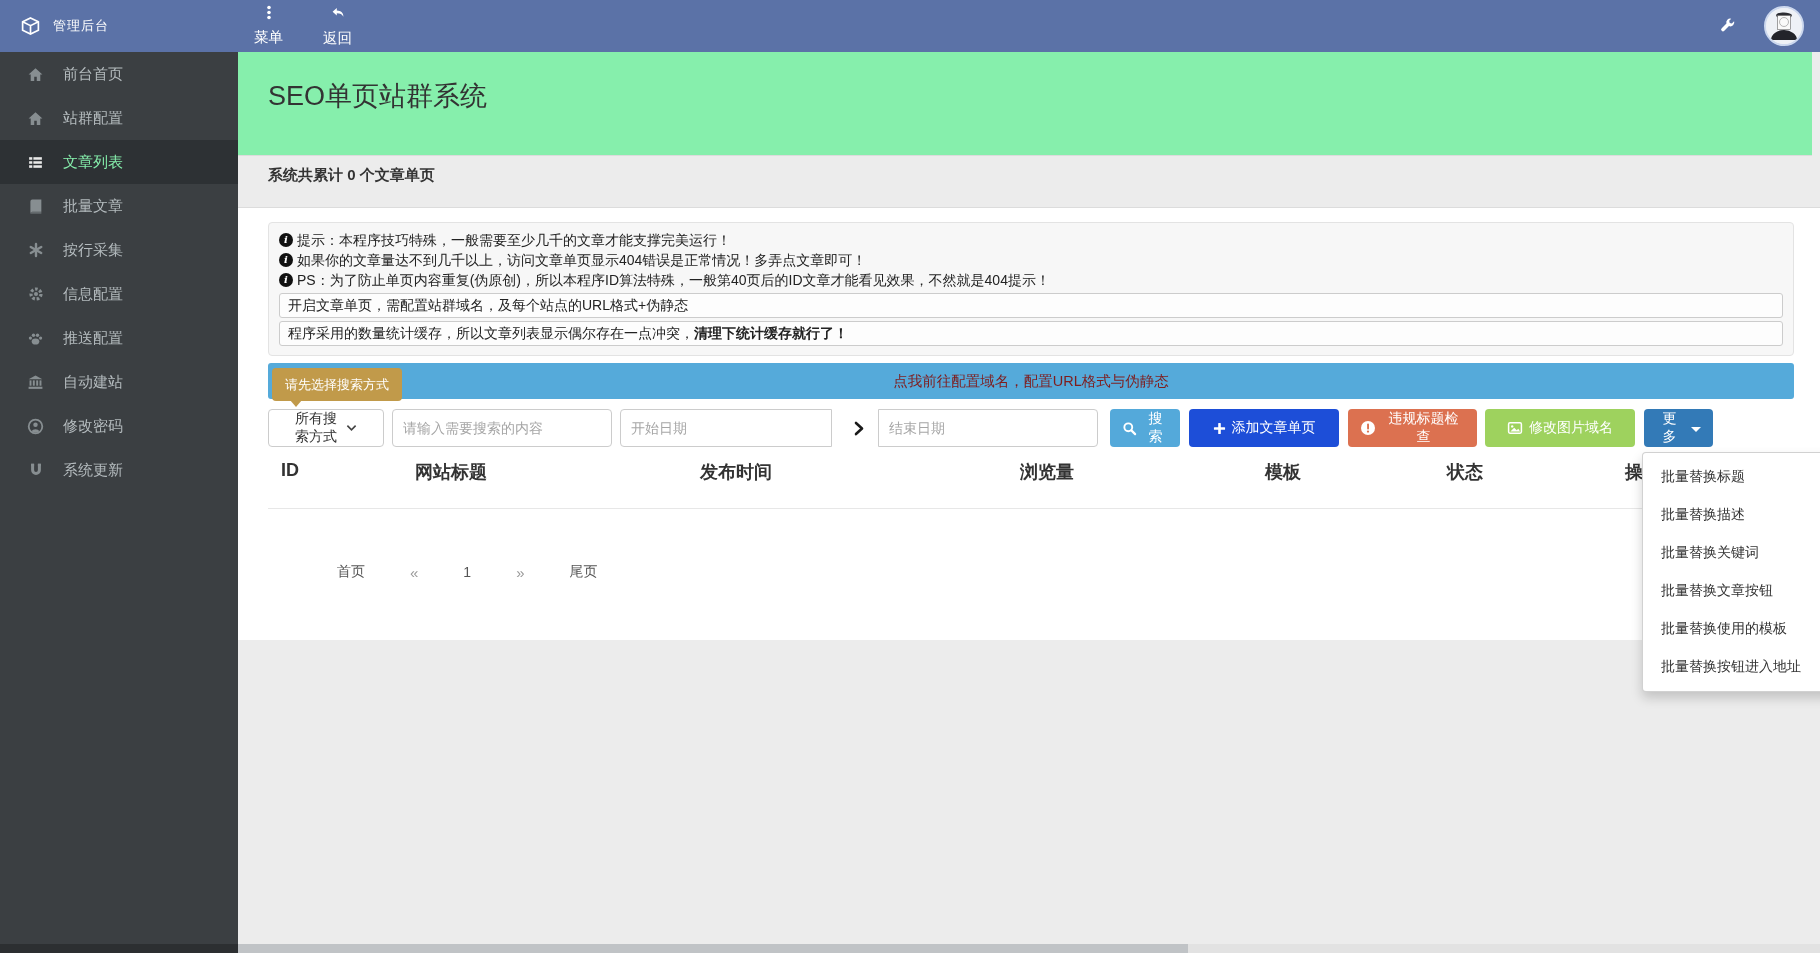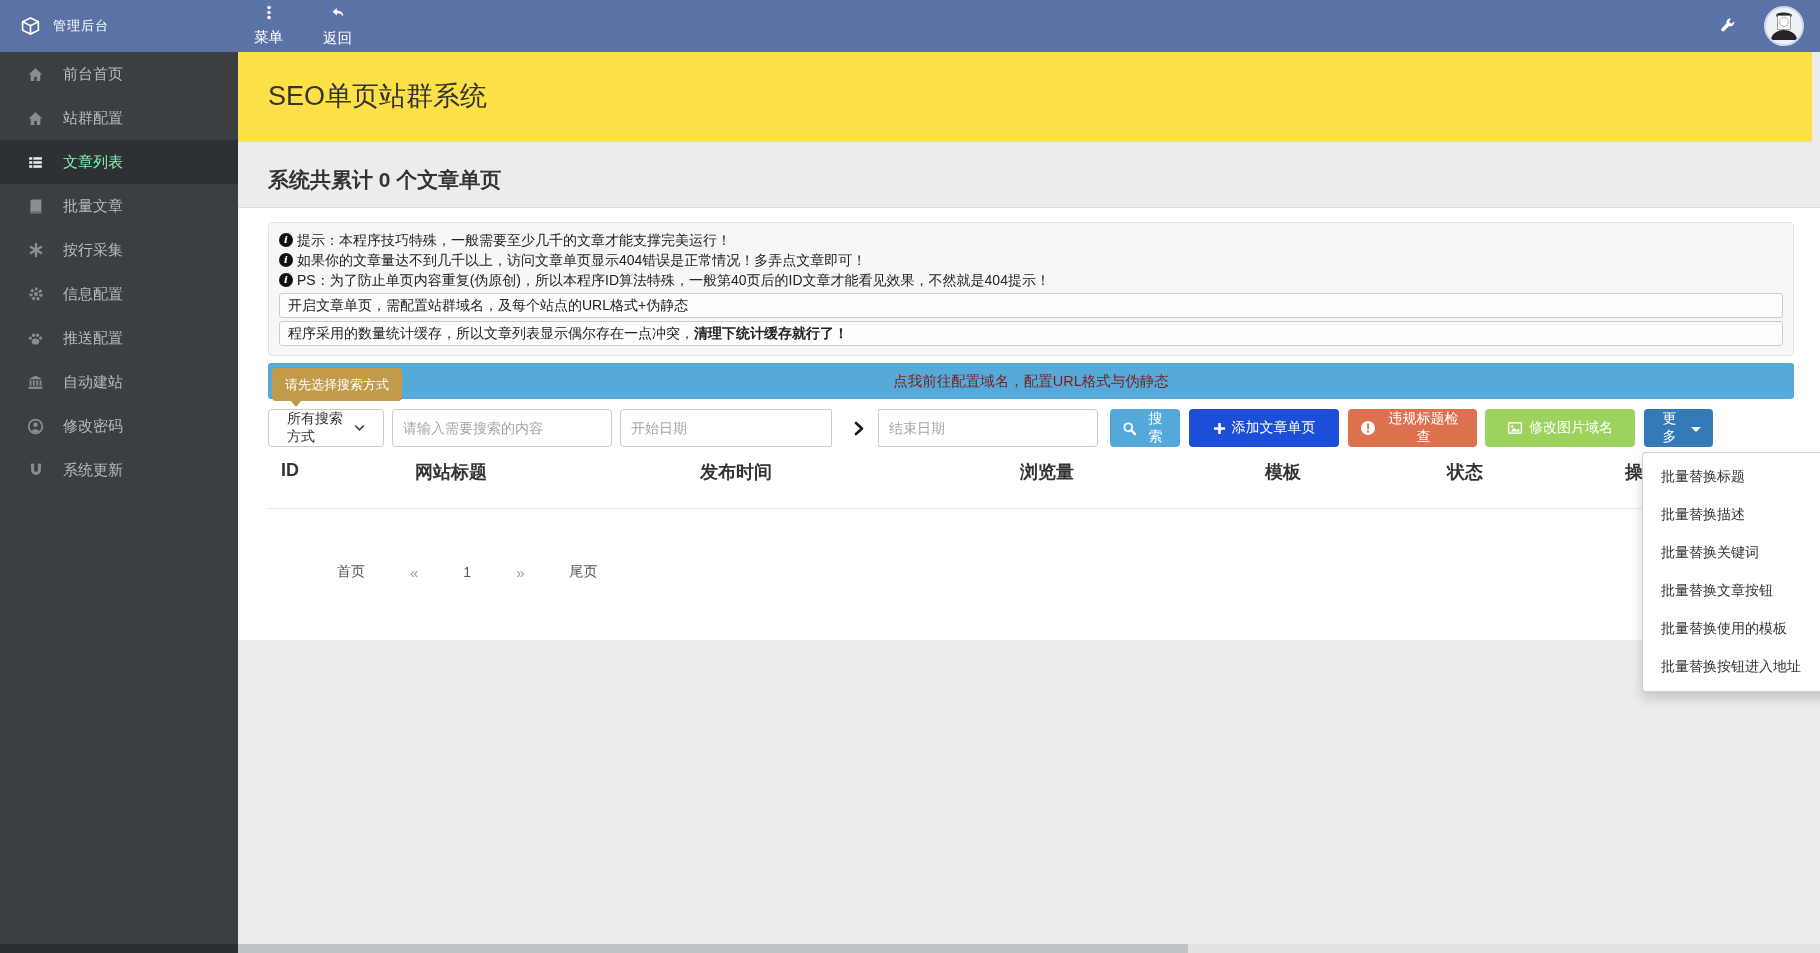--- a/index.html
+++ b/index.html
@@ -27,25 +27,25 @@
   .side-item{ height:44px; display:flex; align-items:center; gap:19px;
     padding-left:27px; color:#b4bbbe; font-size:15px; cursor:pointer;}
   .side-item .s-ico{ color:#878e91; width:17px; display:flex; justify-content:center;}
   .side-item.active{ background:#2d3134; color:#86efac;}
   .side-item.active .s-ico{ color:#e9e9e9;}
   .sidebar-bottom{ position:absolute; left:0; bottom:0; width:238px; height:9px; background:#2c2f31;}
 
   
   .main{ position:absolute; left:238px; top:52px; right:0; bottom:0;
     background:#ececec; overflow:hidden;}
-  .page-header{ position:absolute; top:0; left:0; right:8px; height:90px;
-    background:#fde047; border-bottom:1px solid #dcdcdc;}
+  .page-header{ position:absolute; top:0; left:0; right:8px; height:104px;
+    background:#86efac; border-bottom:1px solid #dcdcdc;}
   .page-header h1{ font-size:27px; font-weight:400; color:#333; padding:26px 0 0 30px;}
   .counter-bar{ position:absolute; top:86px; left:0; right:0; height:69px;}
-  .counter-bar span{ display:block; padding:28px 0 0 30px; font-size:21px; font-weight:bold;}
+  .counter-bar span{ display:block; padding:28px 0 0 30px; font-size:15px; font-weight:bold;}
 
   .panel{ position:absolute; top:155px; left:0; right:0; height:433px;
     background:#fff; border-top:1px solid #dcdcdc; padding:14px 26px 0 30px;}
 
   .well{ border:1px solid #e3e3e3; background:#f7f7f7; border-radius:4px;
     padding:7px 10px 9px; font-size:14px; line-height:20px; color:#222;}
   .tip-line{ display:flex; align-items:center; gap:4px; white-space:nowrap;}
   .info-ico{ width:14px; height:14px; border-radius:50%; background:#111; color:#fff;
     font-size:10px; font-weight:bold; font-family:"DejaVu Serif",serif; font-style:italic;
     display:inline-flex; align-items:center; justify-content:center; flex:0 0 14px;}
@@ -61,21 +61,21 @@
     z-index:20; white-space:nowrap;}
   .tooltip::after{ content:""; position:absolute; left:18px; bottom:-6px;
     border-left:6px solid transparent; border-right:6px solid transparent;
     border-top:7px solid #c19a4a;}
 
   
   .toolbar{ position:absolute; top:357px; left:30px; display:flex; align-items:center;}
   .ctrl{ height:38px; border:1px solid #ccc; border-radius:4px; background:#fff;
     font-size:14px; color:#333;}
   .select-box{ width:116px; margin-right:8px; display:flex; align-items:center;
-    justify-content:space-between; padding:0 18px; cursor:pointer;}
+    justify-content:space-between; padding:0 26px; cursor:pointer;}
   .txt-input{ width:220px; margin-right:8px; padding:0 10px; outline:none;
     font-family:inherit;}
   .txt-input::placeholder{ color:#a6a6a6;}
   .date-start{ width:212px; border-radius:4px 0 0 4px;}
   .date-conn{ width:38px; height:38px; display:flex; align-items:center; justify-content:center;
     background:#fff;}
   .date-end{ width:220px; margin-right:12px; border-radius:0 4px 4px 0;}
   .btn{ height:38px; border:none; border-radius:4px; color:#fff; font-size:14px;
     display:flex; align-items:center; justify-content:center; gap:6px; cursor:pointer;
     font-family:inherit; padding:0 12px;}

